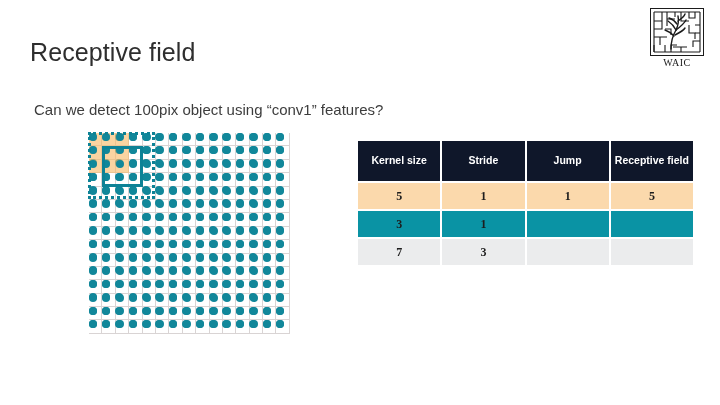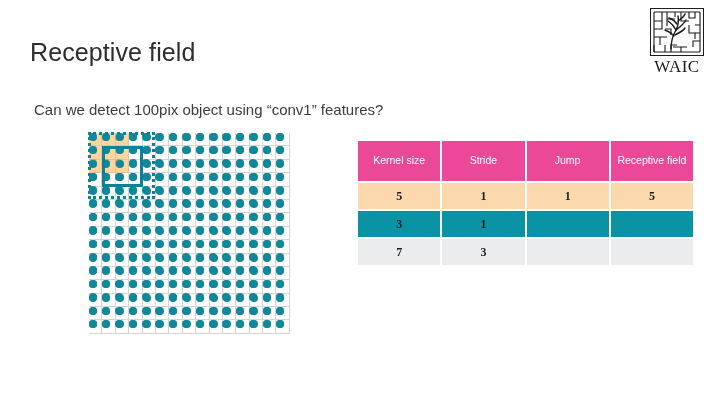--- a/index.html
+++ b/index.html
@@ -49,21 +49,21 @@
     height: 46px;
     margin: 0 auto;
     border: 1.5px solid #1b1b1b;
     background: #ffffff;
     position: relative;
     overflow: hidden;
   }
   #logo-mark svg { display: block; }
   #logo-text {
     font-family: "Liberation Serif", serif;
-    font-size: 17px;
+    font-size: 10px;
     letter-spacing: 0.5px;
     color: #1b1b1b;
     margin-top: 2px;
     line-height: 1;
   }
 
   
   #grid-figure {
     position: absolute;
     left: 89px;
@@ -157,24 +157,24 @@
     position: absolute;
     left: 356px;
     top: 139px;
     width: 339px;
     border-collapse: separate;
     border-spacing: 2px;
     font-family: "Liberation Sans", sans-serif;
     table-layout: fixed;
   }
   #rf-table th {
-    background: #ec4899;
+    background: #0f172a;
     color: #ffffff;
     font-size: 10.5px;
-    font-weight: normal;
+    font-weight: bold;
     padding: 6px 2px;
     text-align: center;
     line-height: 1.25;
     height: 28px;
     vertical-align: middle;
   }
   #rf-table td {
     font-size: 12px;
     color: #1d1d1d;
     text-align: center;

